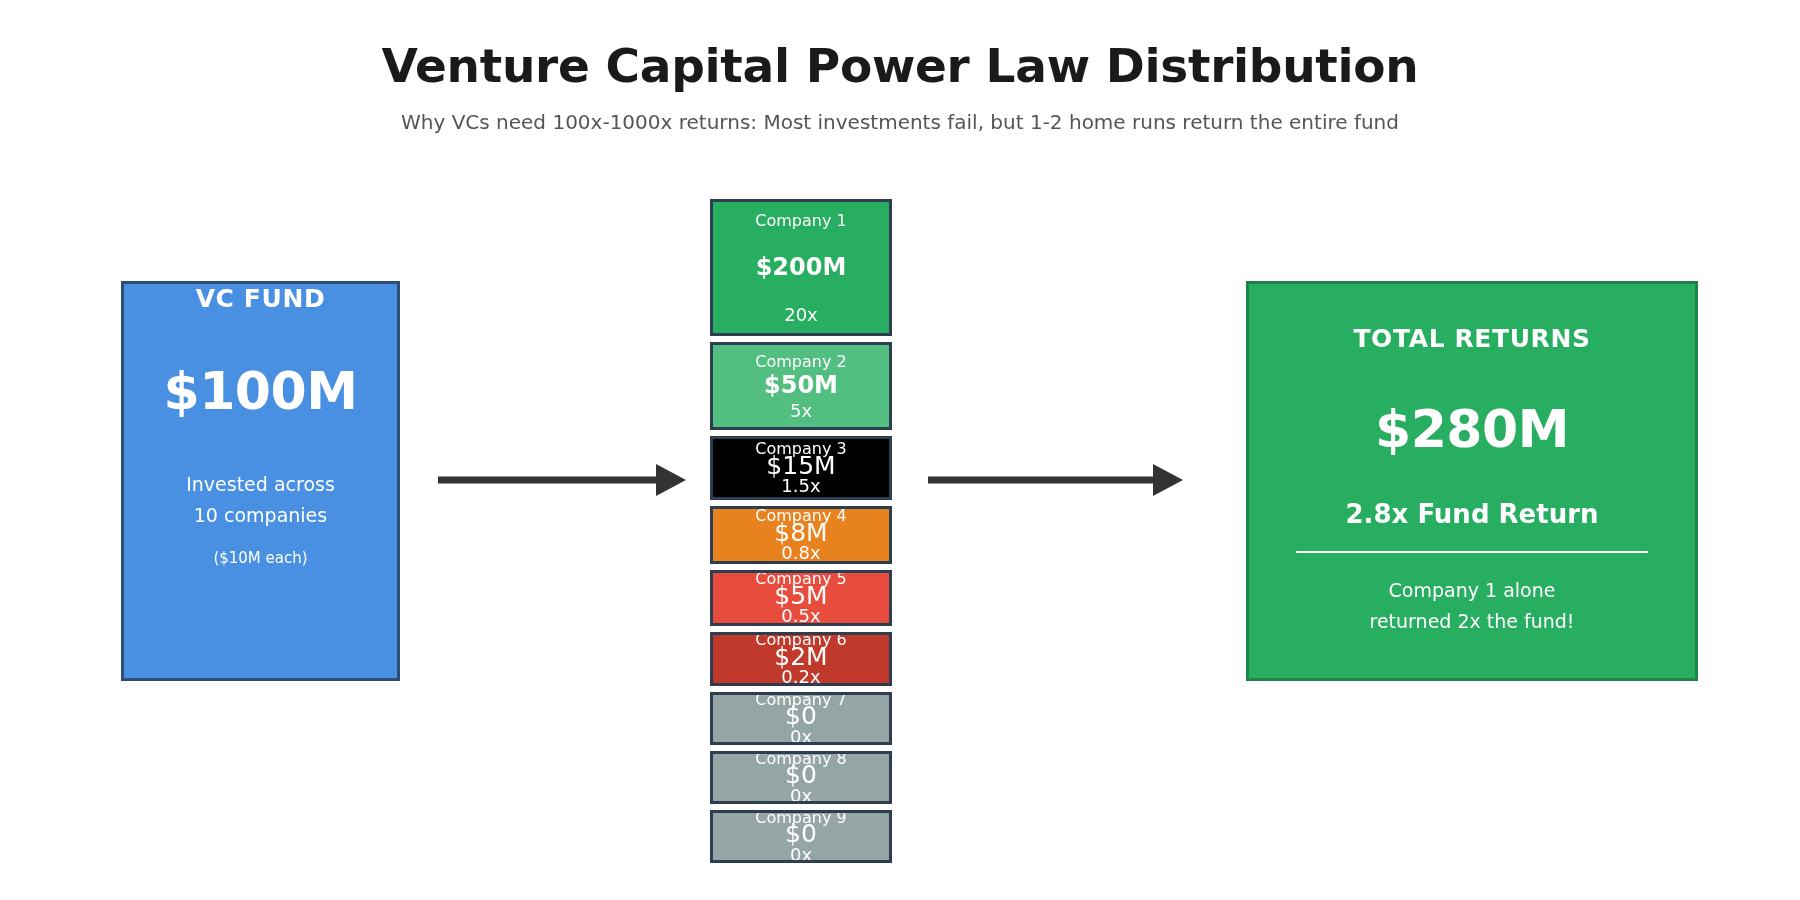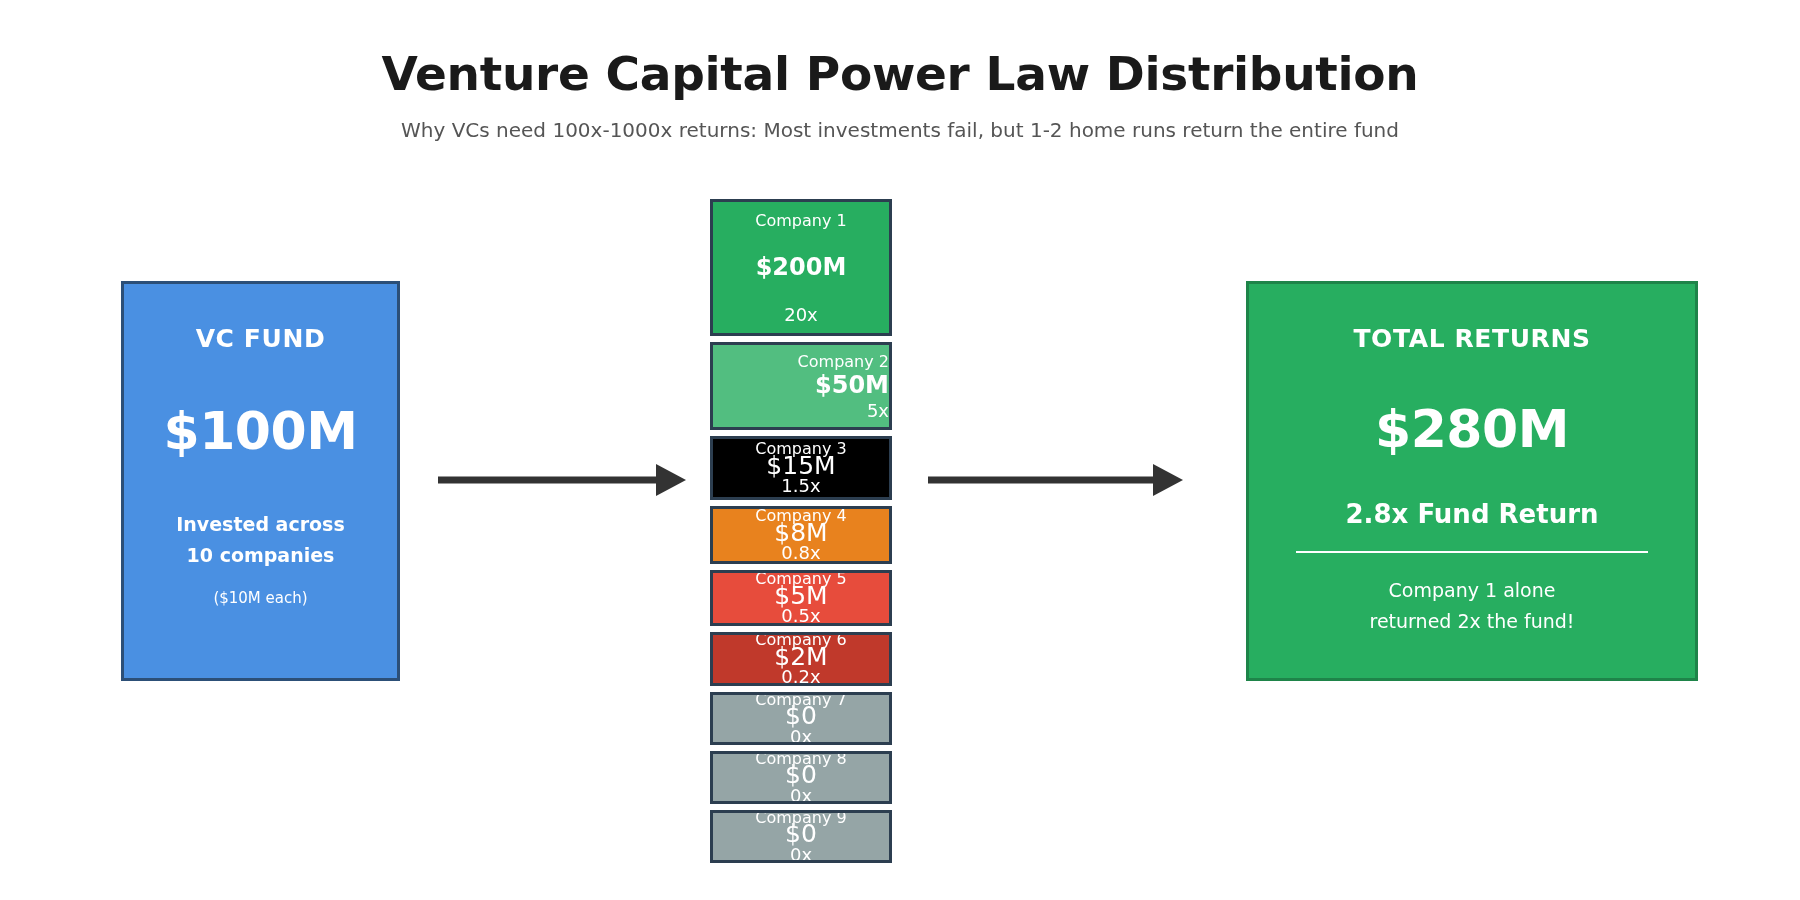--- a/index.html
+++ b/index.html
@@ -16,21 +16,21 @@
   #stage {
     position: relative;
     width: 1800px;
     height: 900px;
     background: #ffffff;
   }
 
   
   .header {
     position: absolute;
-    top: 16px;
+    top: 8px;
     left: 0;
     width: 1800px;
     text-align: center;
     padding-top: 32px;
   }
 
   .page-title {
     font-size: 47px;
     font-weight: bold;
     color: #1a1a1a;
@@ -57,38 +57,37 @@
     background: #4a90e2;
     border: 3px solid #2c4f77;
     display: flex;
     flex-direction: column;
     align-items: center;
     color: #ffffff;
     text-align: center;
   }
 
   .fund-label {
-    margin-top: 40px;
     font-size: 25px;
     font-weight: bold;
     letter-spacing: 0.6px;
   }
 
   .fund-amount {
     margin-top: 48px;
     font-size: 52px;
     font-weight: bold;
     letter-spacing: -0.5px;
   }
 
   .fund-note {
     margin-top: 48px;
     font-size: 19px;
     line-height: 1.62;
-    font-weight: bold;
+    font-weight: normal;
   }
 
   .fund-subnote {
     margin-top: 18px;
     font-size: 15px;
     font-weight: normal;
   }
 
   
   .bars-column {
@@ -119,21 +118,20 @@
   }
 
   
   .company-bar.tall .bar-inner {
     justify-content: space-between;
     padding: 10px 0 8px 0;
   }
   .company-bar.mid .bar-inner {
     justify-content: space-between;
     padding: 8px 0 6px 0;
-    align-items: flex-end;
   }
 
   .bar-name {
     font-size: 16px;
     font-weight: normal;
     line-height: 1.1;
     white-space: nowrap;
   }
 
   .bar-value {

